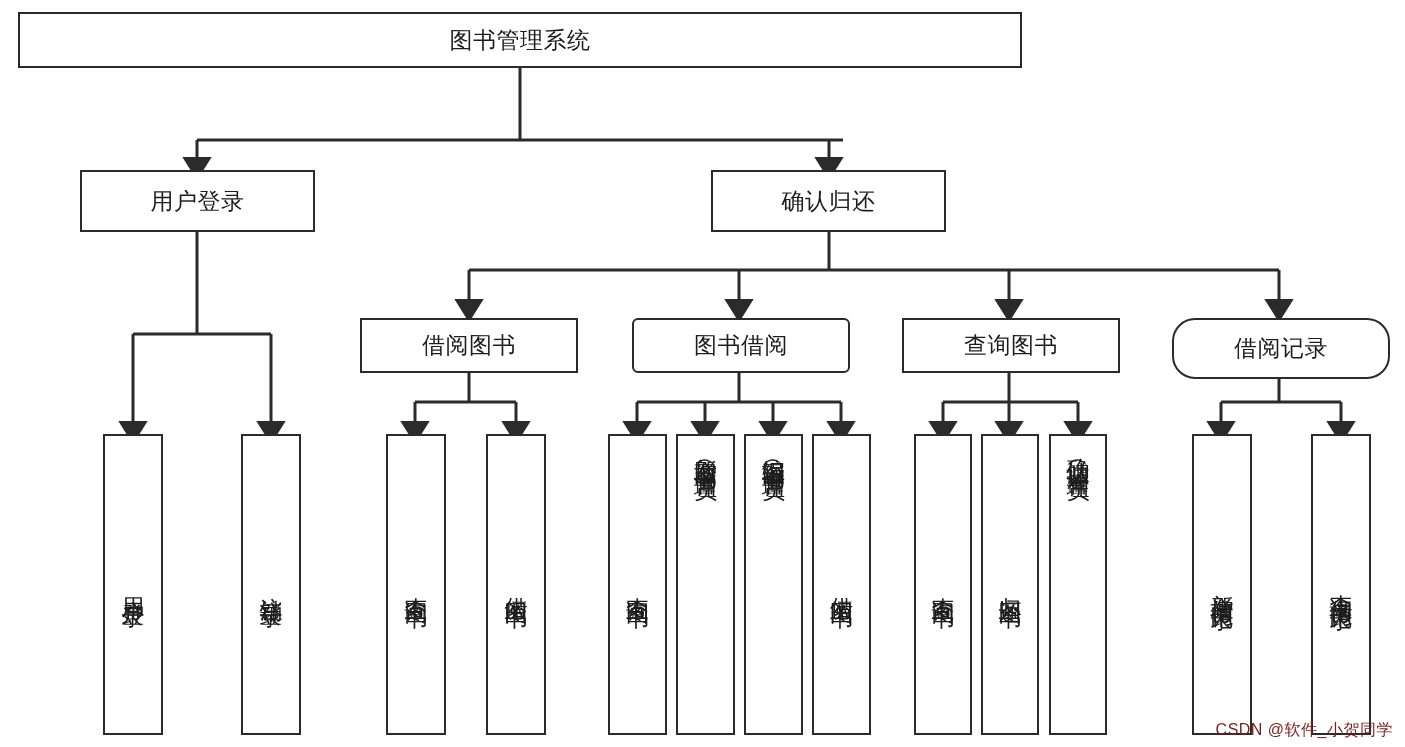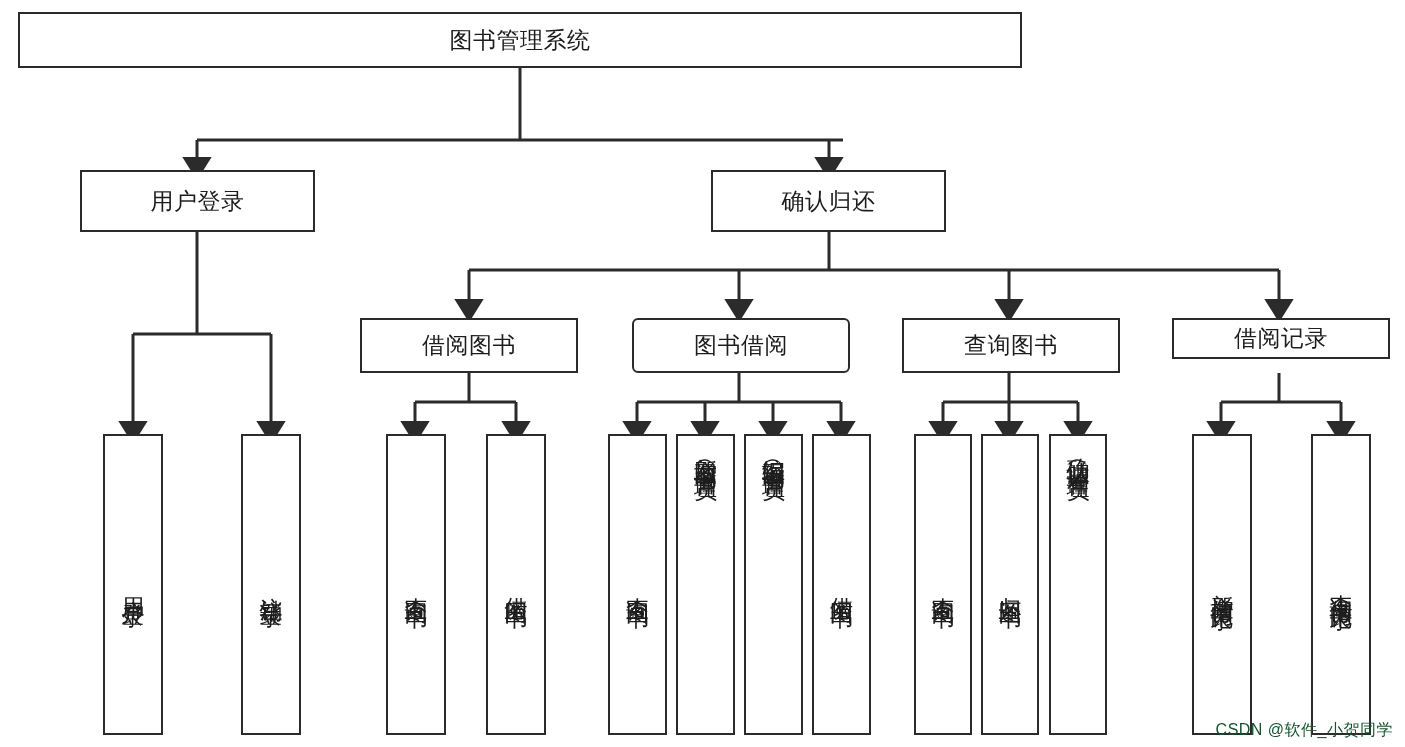--- a/index.html
+++ b/index.html
@@ -67,21 +67,21 @@
   }
   .node.vert.mid {
     align-items: center;
     padding-top: 0;
   }
   #watermark {
     position: absolute;
     right: 12px;
     bottom: 6px;
     font-size: 16px;
-    color: #14532d;
+    color: #7f1d1d;
     letter-spacing: 0.5px;
     z-index: 6;
     white-space: nowrap;
   }
 </style>
 </head>
 <body>
 
 <div id="canvas">
 
@@ -152,21 +152,21 @@
   </div>
 
   <div class="node horiz" style="left:632px; top:318px; width:218px; height:55px;border-radius:6px;">
     <span class="label">图书借阅</span>
   </div>
 
   <div class="node horiz" style="left:902px; top:318px; width:218px; height:55px;">
     <span class="label">查询图书</span>
   </div>
 
-  <div class="node horiz" style="left:1172px; top:318px; width:218px; height:41px;">
+  <div class="node horiz" style="left:1172px; top:318px; width:218px; height:61px;border-radius:23px;">
     <span class="label">借阅记录</span>
   </div>
 
   <div class="node vert mid" style="left:103px; top:434px; width:60px; height:301px;">
     <span class="label">用户登录</span>
   </div>
 
   <div class="node vert mid" style="left:241px; top:434px; width:60px; height:301px;">
     <span class="label">注销登录</span>
   </div>

